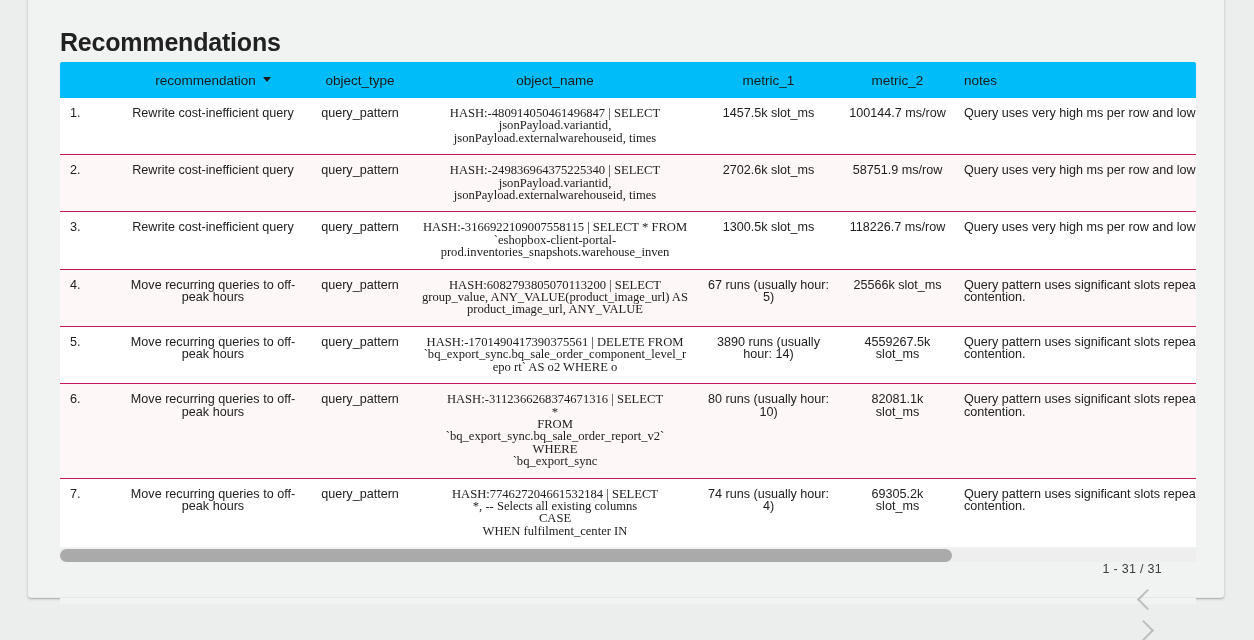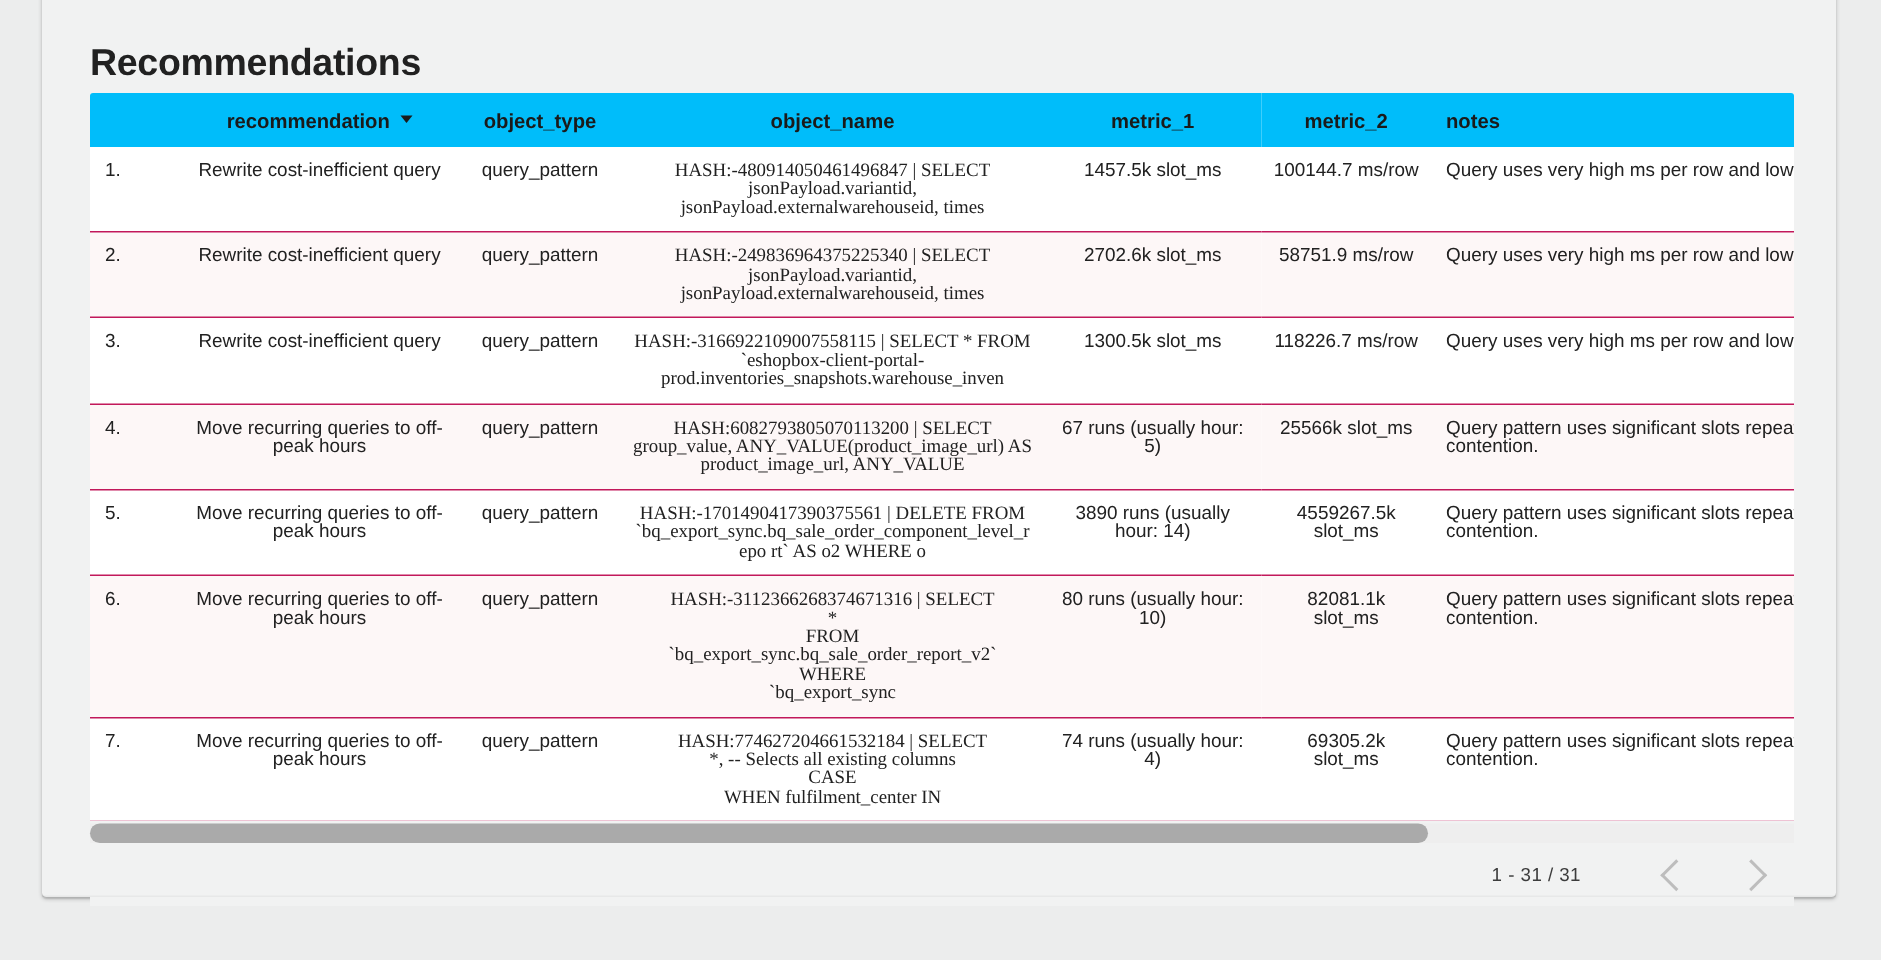--- a/index.html
+++ b/index.html
@@ -69,21 +69,21 @@
     width: 1420px;
     table-layout: fixed;
     font-size: 13px;
     color: #212121;
   }
 
   table.rec-table thead th {
     background: #00bdfa;
     color: #1a1a1a;
     font-size: 13.5px;
-    font-weight: bold;
+    font-weight: normal;
     height: 36px;
     padding: 0 8px;
     text-align: center;
     vertical-align: middle;
     white-space: nowrap;
     border: none;
   }
   table.rec-table thead th.col-idx { text-align: left; }
   table.rec-table thead th.col-notes { text-align: left; padding-left: 10px; }
 
@@ -156,20 +156,21 @@
     background: #f1f2f2;
   }
   .pager {
     position: absolute;
     right: 8px;
     top: 0px;
     height: 42px;
     display: flex;
     align-items: center;
     gap: 16px;
+    flex-direction: column;
   }
   .pager-label {
     font-size: 12.5px;
     color: #3c3c3c;
     margin-right: 26px;
     white-space: nowrap;
     letter-spacing: 0.3px;
   }
   .pager-btn {
     width: 38px;

